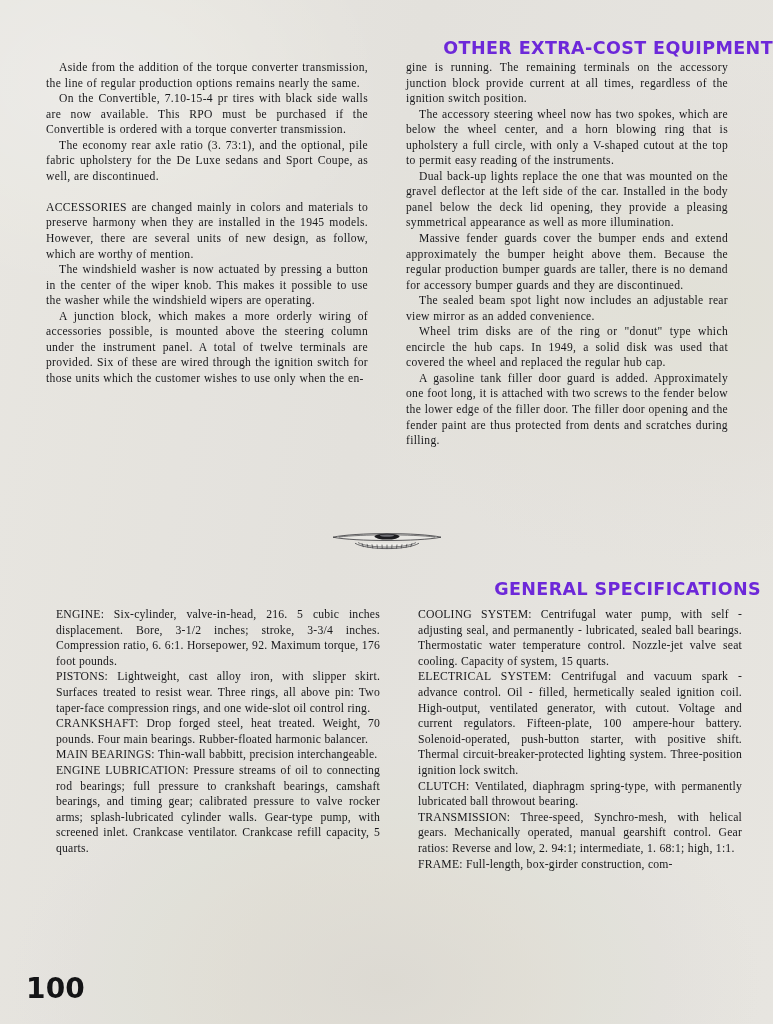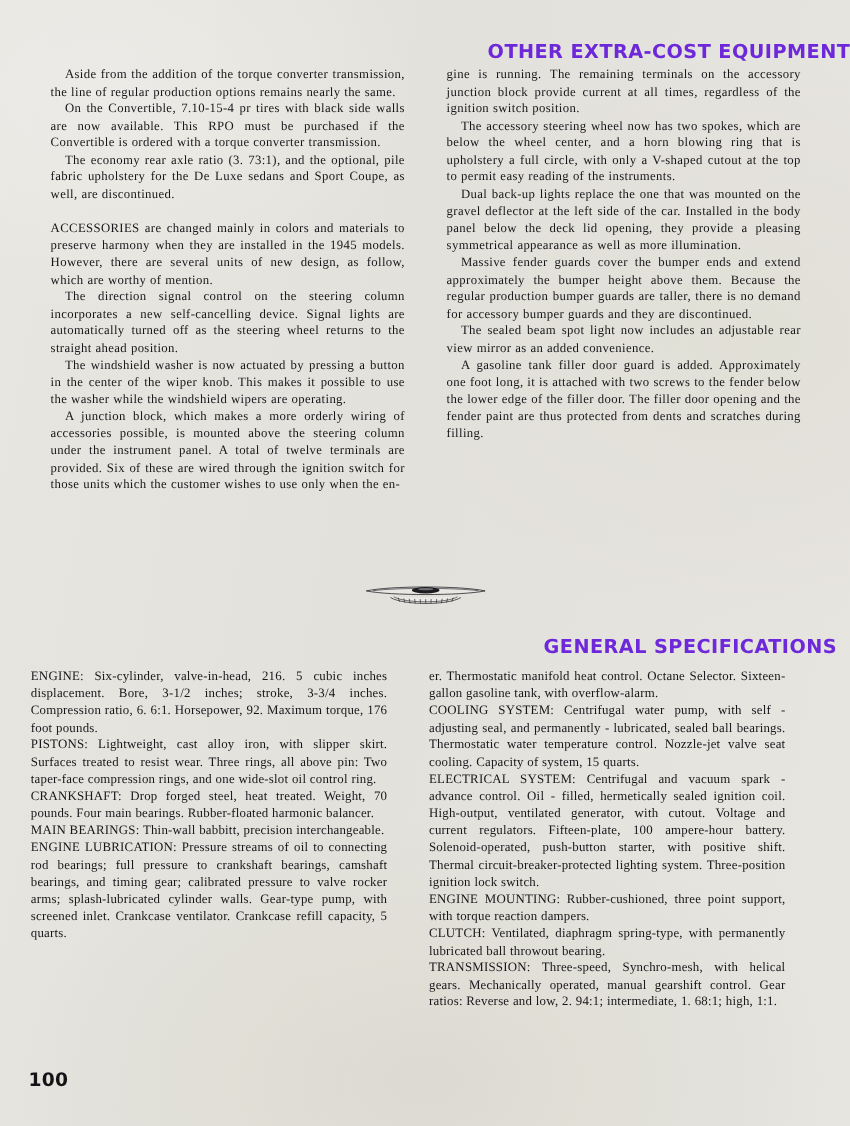--- a/index.html
+++ b/index.html
@@ -93,68 +93,68 @@
     right: 0;
     top: 529px;
     height: 24px;
     display: flex;
     align-items: center;
     justify-content: center;
   }
 
   
   #specs-body {
-    left: 28px;
+    left: 56px;
     top: 607px;
     width: 686px;
   }
   #specs-body .col { width: 334px; }
   #specs-body .col p {
     margin: 0;
     font-size: 11.7px;
     line-height: 15.6px;
     letter-spacing: 0.2px;
     word-spacing: 0.2px;
   }
 
   #page-number {
     position: absolute;
     left: 26px;
     top: 972px;
     font-family: "DejaVu Sans", "Liberation Sans", sans-serif;
     font-weight: bold;
-    font-size: 17px;
+    font-size: 28px;
     letter-spacing: 0.2px;
     color: #141416;
   }
 </style>
 </head>
 <body>
 
 <div class="page">
  <div class="page-inner">
 
   <div class="section-title" id="title-extra-cost">OTHER EXTRA-COST EQUIPMENT</div>
 
   <div class="cols" id="extra-cost-body">
     <div class="col">
       <p class="indent">Aside from the addition of the torque converter transmission, the line of regular production options remains nearly the same.</p>
       <p class="indent">On the Convertible, 7.10-15-4 pr tires with black side walls are now available. This RPO must be purchased if the Convertible is ordered with a torque converter transmission.</p>
       <p class="indent">The economy rear axle ratio (3. 73:1), and the optional, pile fabric upholstery for the De Luxe sedans and Sport Coupe, as well, are discontinued.</p>
       <p class="gap">ACCESSORIES are changed mainly in colors and materials to preserve harmony when they are installed in the 1945 models. However, there are several units of new design, as follow, which are worthy of mention.</p>
-      <p class="indent">The direction signal control on the steering column incorporates a new self-cancelling device. Signal lights are automatically turned off as the steering wheel returns to the straight ahead position.</p>
       <p class="indent">The windshield washer is now actuated by pressing a button in the center of the wiper knob. This makes it possible to use the washer while the windshield wipers are operating.</p>
       <p class="indent">A junction block, which makes a more orderly wiring of accessories possible, is mounted above the steering column under the instrument panel. A total of twelve terminals are provided. Six of these are wired through the ignition switch for those units which the customer wishes to use only when the en-</p>
     </div>
     <div class="col">
       <p>gine is running. The remaining terminals on the accessory junction block provide current at all times, regardless of the ignition switch position.</p>
       <p class="indent">The accessory steering wheel now has two spokes, which are below the wheel center, and a horn blowing ring that is upholstery a full circle, with only a V-shaped cutout at the top to permit easy reading of the instruments.</p>
       <p class="indent">Dual back-up lights replace the one that was mounted on the gravel deflector at the left side of the car. Installed in the body panel below the deck lid opening, they provide a pleasing symmetrical appearance as well as more illumination.</p>
       <p class="indent">Massive fender guards cover the bumper ends and extend approximately the bumper height above them. Because the regular production bumper guards are taller, there is no demand for accessory bumper guards and they are discontinued.</p>
       <p class="indent">The sealed beam spot light now includes an adjustable rear view mirror as an added convenience.</p>
+      <p class="indent">Wheel trim disks are of the ring or "donut" type which encircle the hub caps. In 1949, a solid disk was used that covered the wheel and replaced the regular hub cap.</p>
       <p class="indent">A gasoline tank filler door guard is added. Approximately one foot long, it is attached with two screws to the fender below the lower edge of the filler door. The filler door opening and the fender paint are thus protected from dents and scratches during filling.</p>
     </div>
   </div>
 
   <div id="ornament">
     <svg width="116" height="22" viewBox="0 0 116 22">
       <g fill="none" stroke="#2b2b2f" stroke-width="0.75">
         <path d="M4 7.2 C 26 2.4, 90 2.4, 112 7.2 C 90 11.6, 26 11.6, 4 7.2 Z" fill="#e8e7e3"></path>
         <path d="M10 7.0 C 32 4.2, 84 4.2, 106 7.0" stroke-width="0.6"></path>
         <path d="M26 13.2 C 38 20.4, 78 20.4, 90 13.2" stroke-width="0.7" fill="#ecebe7"></path>
@@ -182,25 +182,24 @@
 
   <div class="cols" id="specs-body">
     <div class="col">
       <p>ENGINE: Six-cylinder, valve-in-head, 216. 5 cubic inches displacement. Bore, 3-1/2 inches; stroke, 3-3/4 inches. Compression ratio, 6. 6:1. Horsepower, 92. Maximum torque, 176 foot pounds.</p>
       <p>PISTONS: Lightweight, cast alloy iron, with slipper skirt. Surfaces treated to resist wear. Three rings, all above pin: Two taper-face compression rings, and one wide-slot oil control ring.</p>
       <p>CRANKSHAFT: Drop forged steel, heat treated. Weight, 70 pounds. Four main bearings. Rubber-floated harmonic balancer.</p>
       <p>MAIN BEARINGS: Thin-wall babbitt, precision interchangeable.</p>
       <p>ENGINE LUBRICATION: Pressure streams of oil to connecting rod bearings; full pressure to crankshaft bearings, camshaft bearings, and timing gear; calibrated pressure to valve rocker arms; splash-lubricated cylinder walls. Gear-type pump, with screened inlet. Crankcase ventilator. Crankcase refill capacity, 5 quarts.</p>
     </div>
     <div class="col">
-      <p>er. Thermostatic manifold heat control. Octane Selector. Sixteen-gallon gasoline tank, with overflow-alarm.</p>
       <p>COOLING SYSTEM: Centrifugal water pump, with self - adjusting seal, and permanently - lubricated, sealed ball bearings. Thermostatic water temperature control. Nozzle-jet valve seat cooling. Capacity of system, 15 quarts.</p>
       <p>ELECTRICAL SYSTEM: Centrifugal and vacuum spark - advance control. Oil - filled, hermetically sealed ignition coil. High-output, ventilated generator, with cutout. Voltage and current regulators. Fifteen-plate, 100 ampere-hour battery. Solenoid-operated, push-button starter, with positive shift. Thermal circuit-breaker-protected lighting system. Three-position ignition lock switch.</p>
-      <p>ENGINE MOUNTING: Rubber-cushioned, three point support, with torque reaction dampers.</p>
       <p>CLUTCH: Ventilated, diaphragm spring-type, with permanently lubricated ball throwout bearing.</p>
       <p>TRANSMISSION: Three-speed, Synchro-mesh, with helical gears. Mechanically operated, manual gearshift control. Gear ratios: Reverse and low, 2. 94:1; intermediate, 1. 68:1; high, 1:1.</p>
+      <p>FRAME: Full-length, box-girder construction, com-</p>
     </div>
   </div>
 
   <div id="page-number">100</div>
 
  </div>
 </div>
 
 </body></html>

